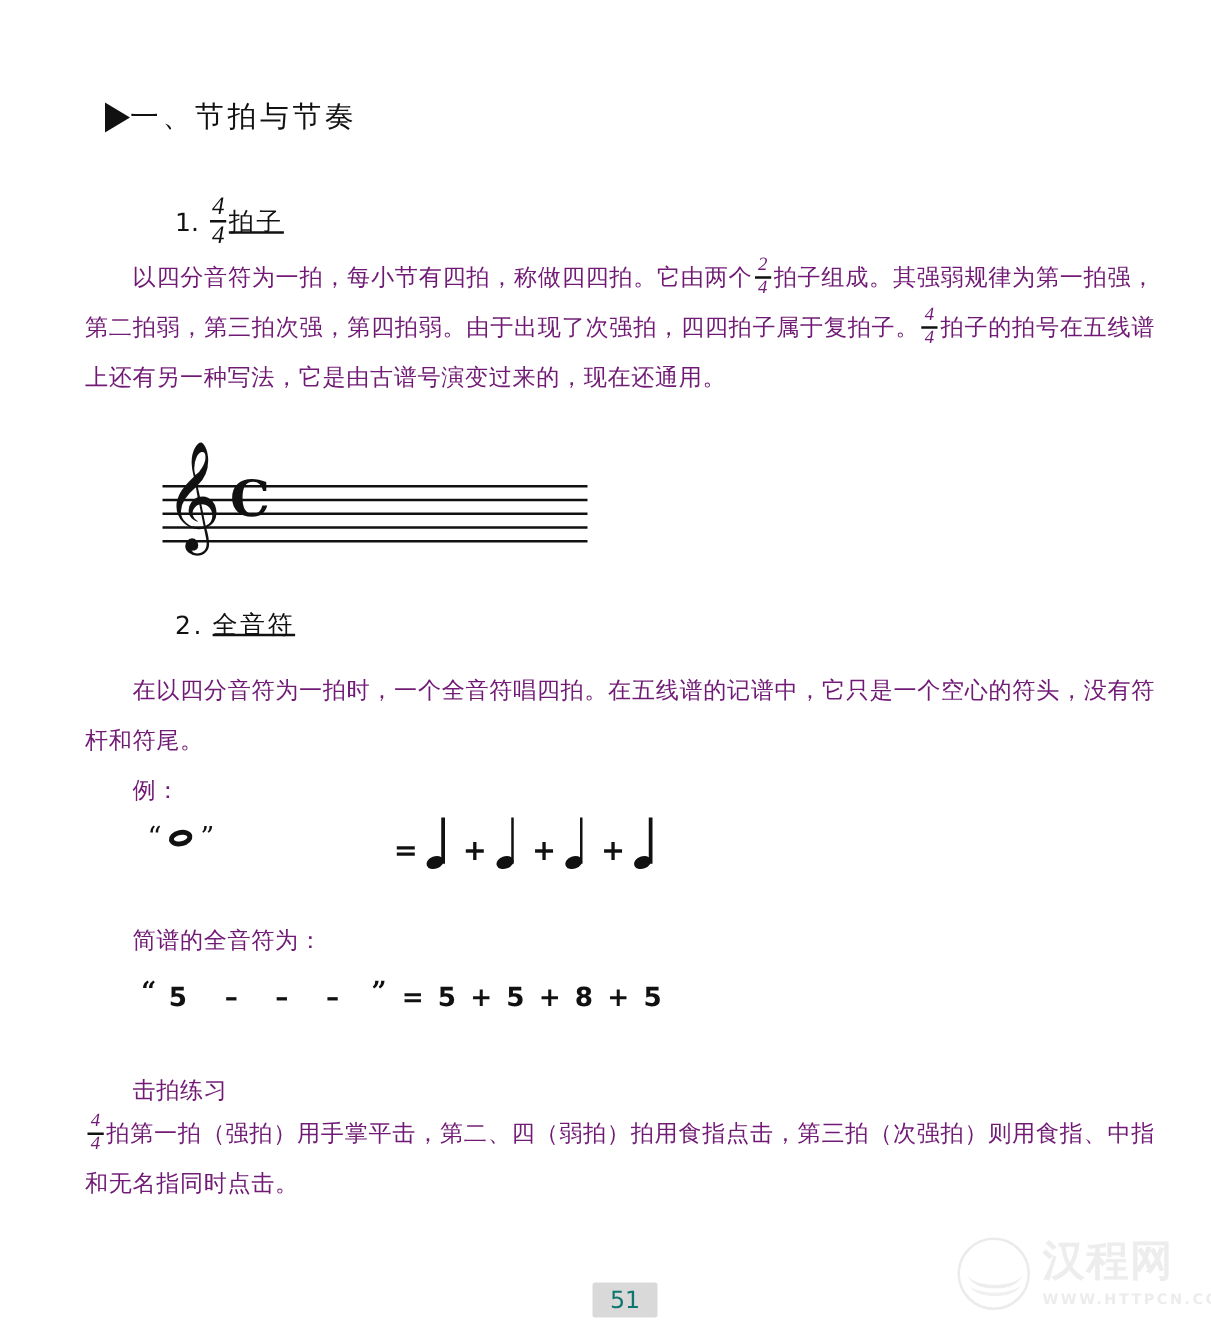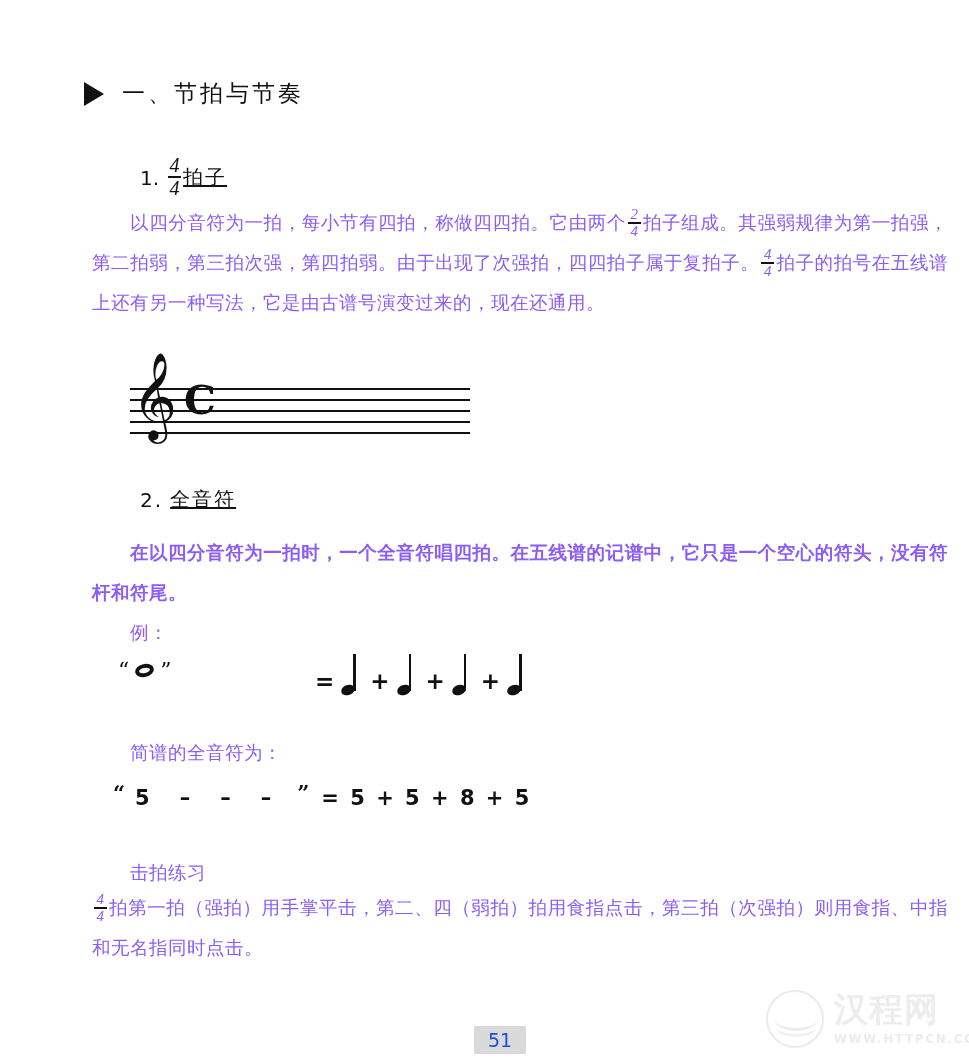--- a/index.html
+++ b/index.html
@@ -23,21 +23,20 @@
     background: #ffffff;
   }
 
   
   .section-heading {
     position: absolute;
     left: 84px;
     top: 78px;
     display: flex;
     align-items: center;
-    gap: 18px;
   }
   .tri-marker {
     width: 0;
     height: 0;
     border-left: 20px solid #111111;
     border-top: 12px solid transparent;
     border-bottom: 12px solid transparent;
     display: block;
   }
   .section-heading-text {
@@ -89,31 +88,31 @@
     background: #111111;
   }
   .frac.big .n, .frac.big .d { font-size: 20px; }
   .frac.inl .n, .frac.inl .d { font-size: 15px; }
 
   
   .para {
     position: absolute;
     font-family: "DejaVu Sans", "Liberation Sans", sans-serif;
     font-size: 18.5px;
-    color: #8b5cf6;
+    color: #701a75;
     line-height: 40px;
     letter-spacing: 0.5px;
     width: 856px;
-    left: 92px;
+    left: 68px;
     text-align: justify;
   }
   .para .indent { display: inline-block; width: 38px; }
 
   #para-1 { top: 203px; }
-  #para-2 { top: 533px; font-weight: bold; }
+  #para-2 { top: 533px; }
   #para-3 { top: 613px; }
   #para-4 { top: 853px; }
   #para-5 { top: 888px; }
   #para-6 { top: 733px; }
 
   
   .staff-block {
     position: absolute;
     left: 130px;
     top: 372px;
@@ -260,21 +259,21 @@
   .jianpu-row .tail-expr { padding-left: 12px; letter-spacing: 2px; }
 
   
   .page-number {
     position: absolute;
     left: 474px;
     top: 1026px;
     width: 52px;
     height: 28px;
     background: #d9d9d9;
-    color: #1d4ed8;
+    color: #0f766e;
     font-family: "DejaVu Sans", "Liberation Sans", sans-serif;
     font-size: 19px;
     display: flex;
     align-items: center;
     justify-content: center;
     border-radius: 2px;
     box-sizing: border-box;
   }
 
   

